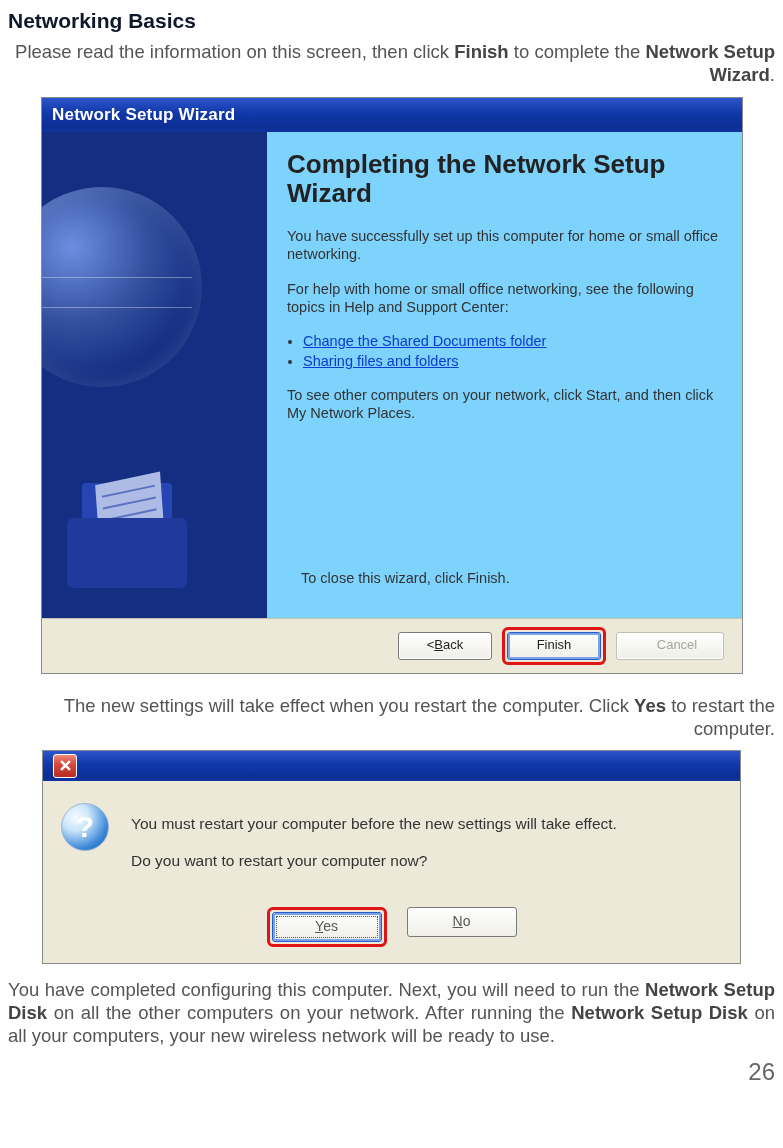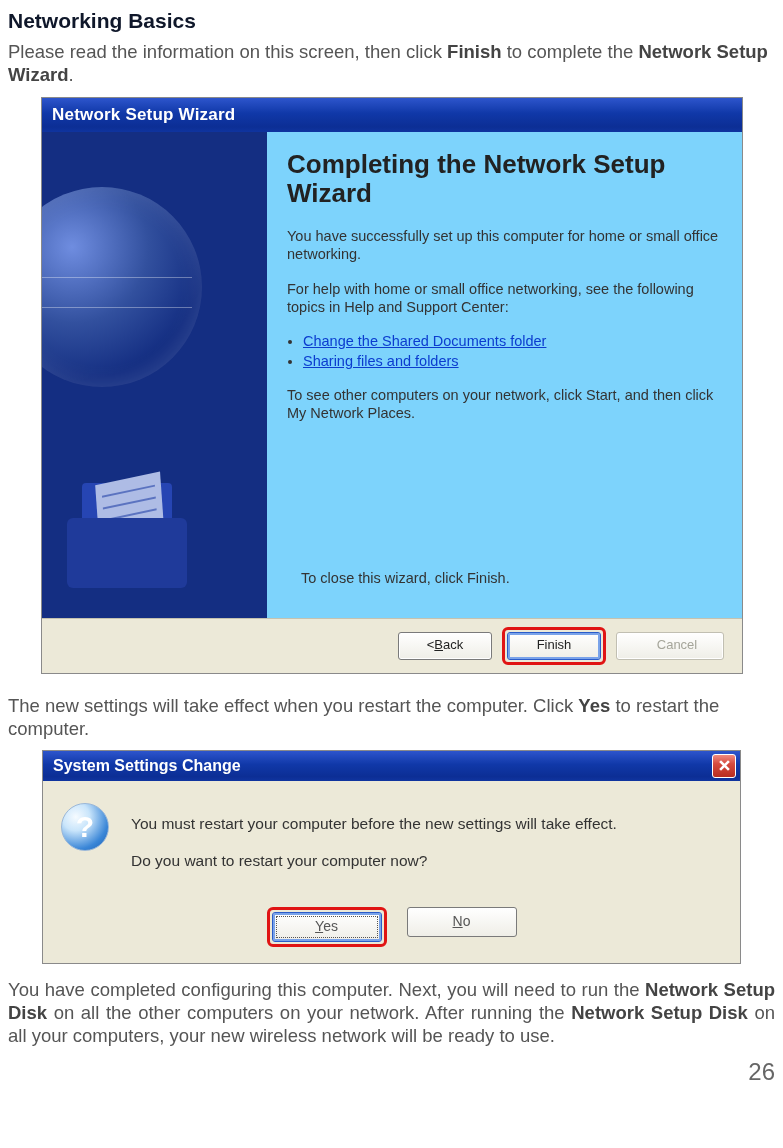--- a/index.html
+++ b/index.html
@@ -10,21 +10,21 @@
     color: #555;
     width: 767px;
     line-height: 1.25;
   }
   .heading {
     color: #0f172a;
     font-weight: bold;
     font-size: 21px;
     margin: 0 0 6px 0;
   }
-  .bodytext { margin: 0 0 10px 0; }
+  .bodytext { margin: 0 0 10px 0; text-align: right; }
   .bold { font-weight: bold; color: #444; }
 
   
   .win-outer {
     margin: 8px 0 20px 33px;
     width: 700px;
     border: 1.5px solid #8a8a8a;
   }
   .titlebar {
     display: flex; align-items: center;
@@ -256,21 +256,20 @@
     </div>
   </div>
 </div>
 
 <p class="bodytext">
   <span>The new settings will take effect when you restart the computer.  Click </span><span class="bold">Yes</span><span> to restart the computer.</span>
 </p>
 
 <div class="dlg-outer">
   <div class="dlg-titlebar">
-    <span>System Settings Change</span>
     <div class="dlg-close">
       <svg viewBox="0 0 10 10">
           <line x1="1" y1="1" x2="9" y2="9"></line>
           <line x1="9" y1="1" x2="1" y2="9"></line>
         </svg>
     </div>
   </div>
   <div class="dlg-body">
     <div class="qicon">?</div>
     <div class="dlg-text">

